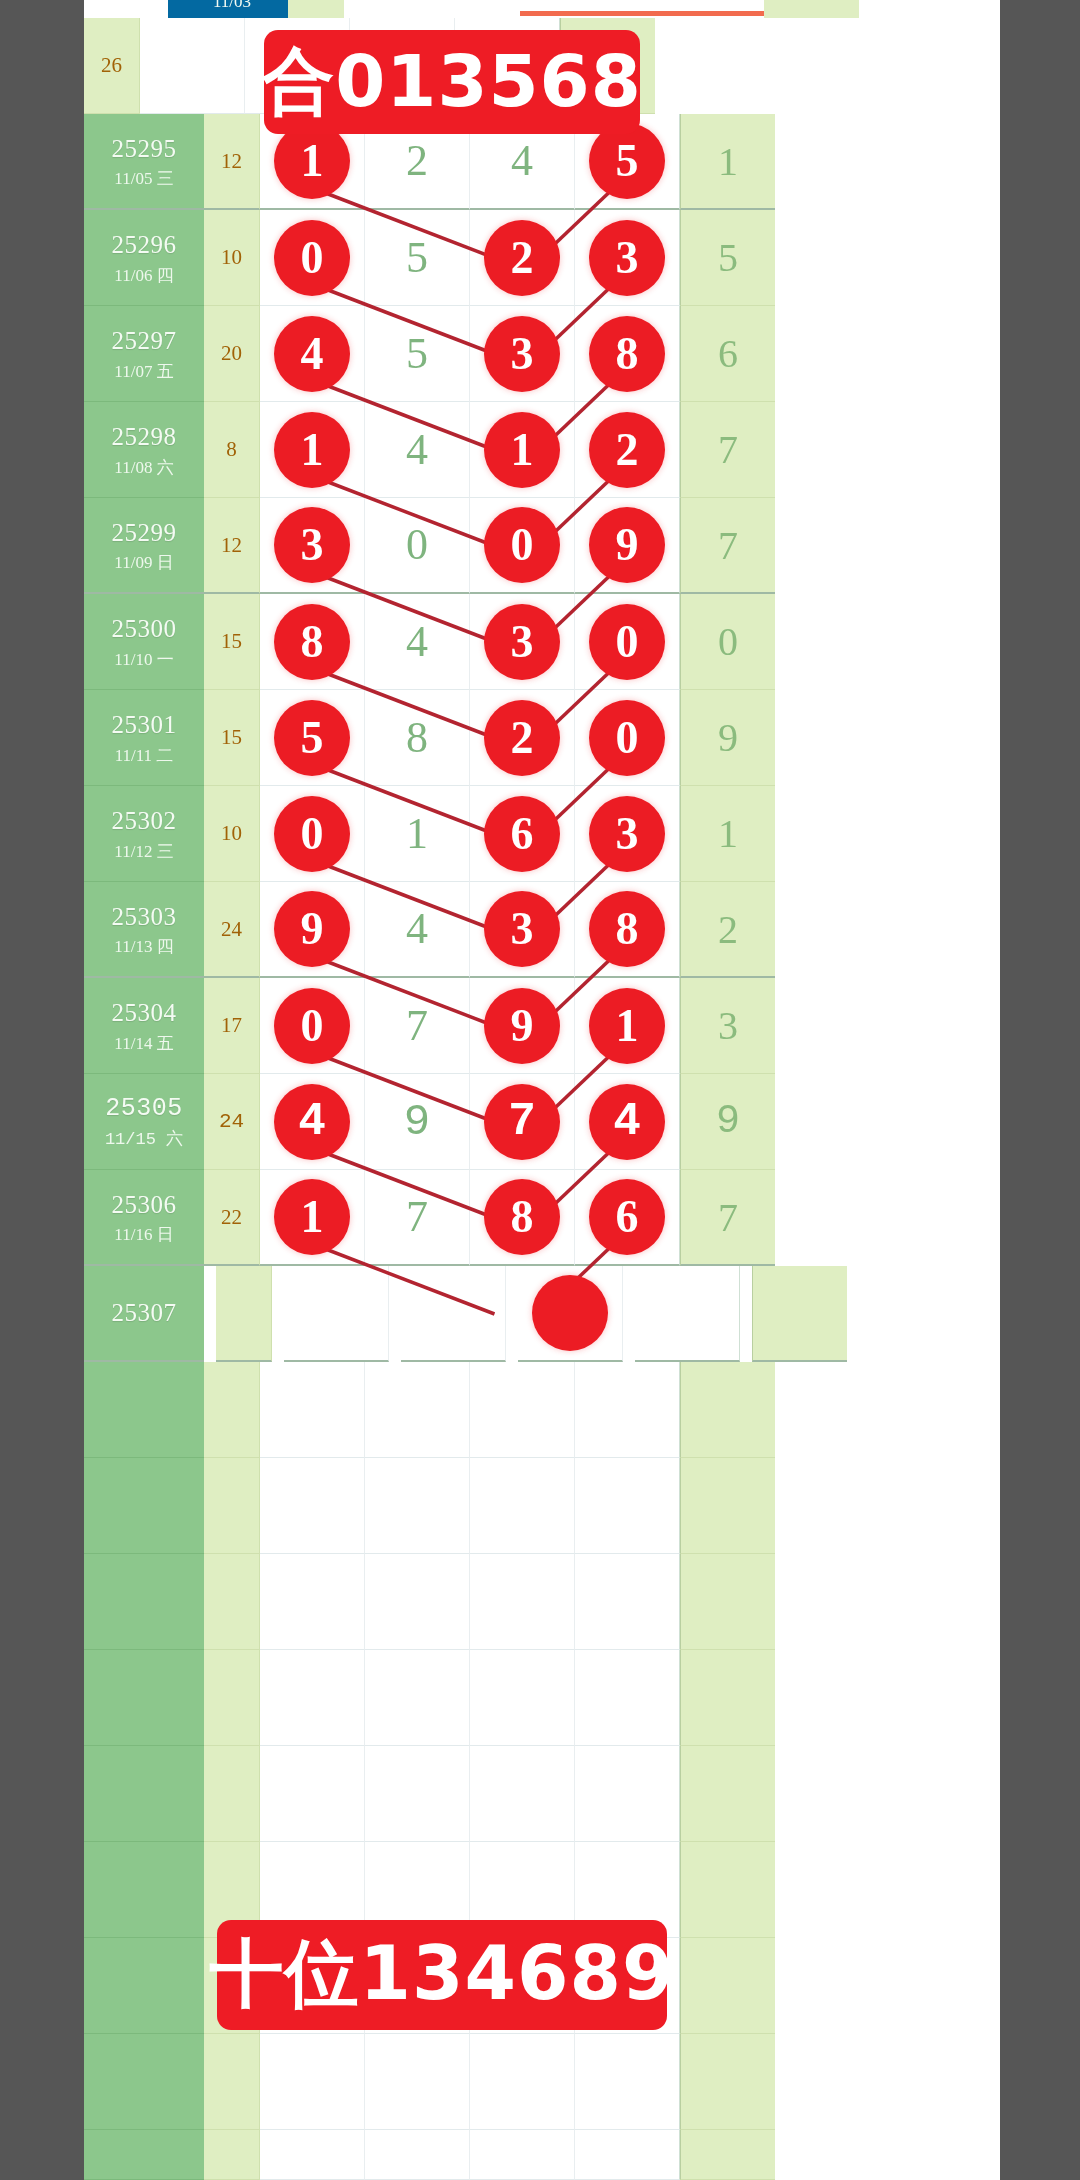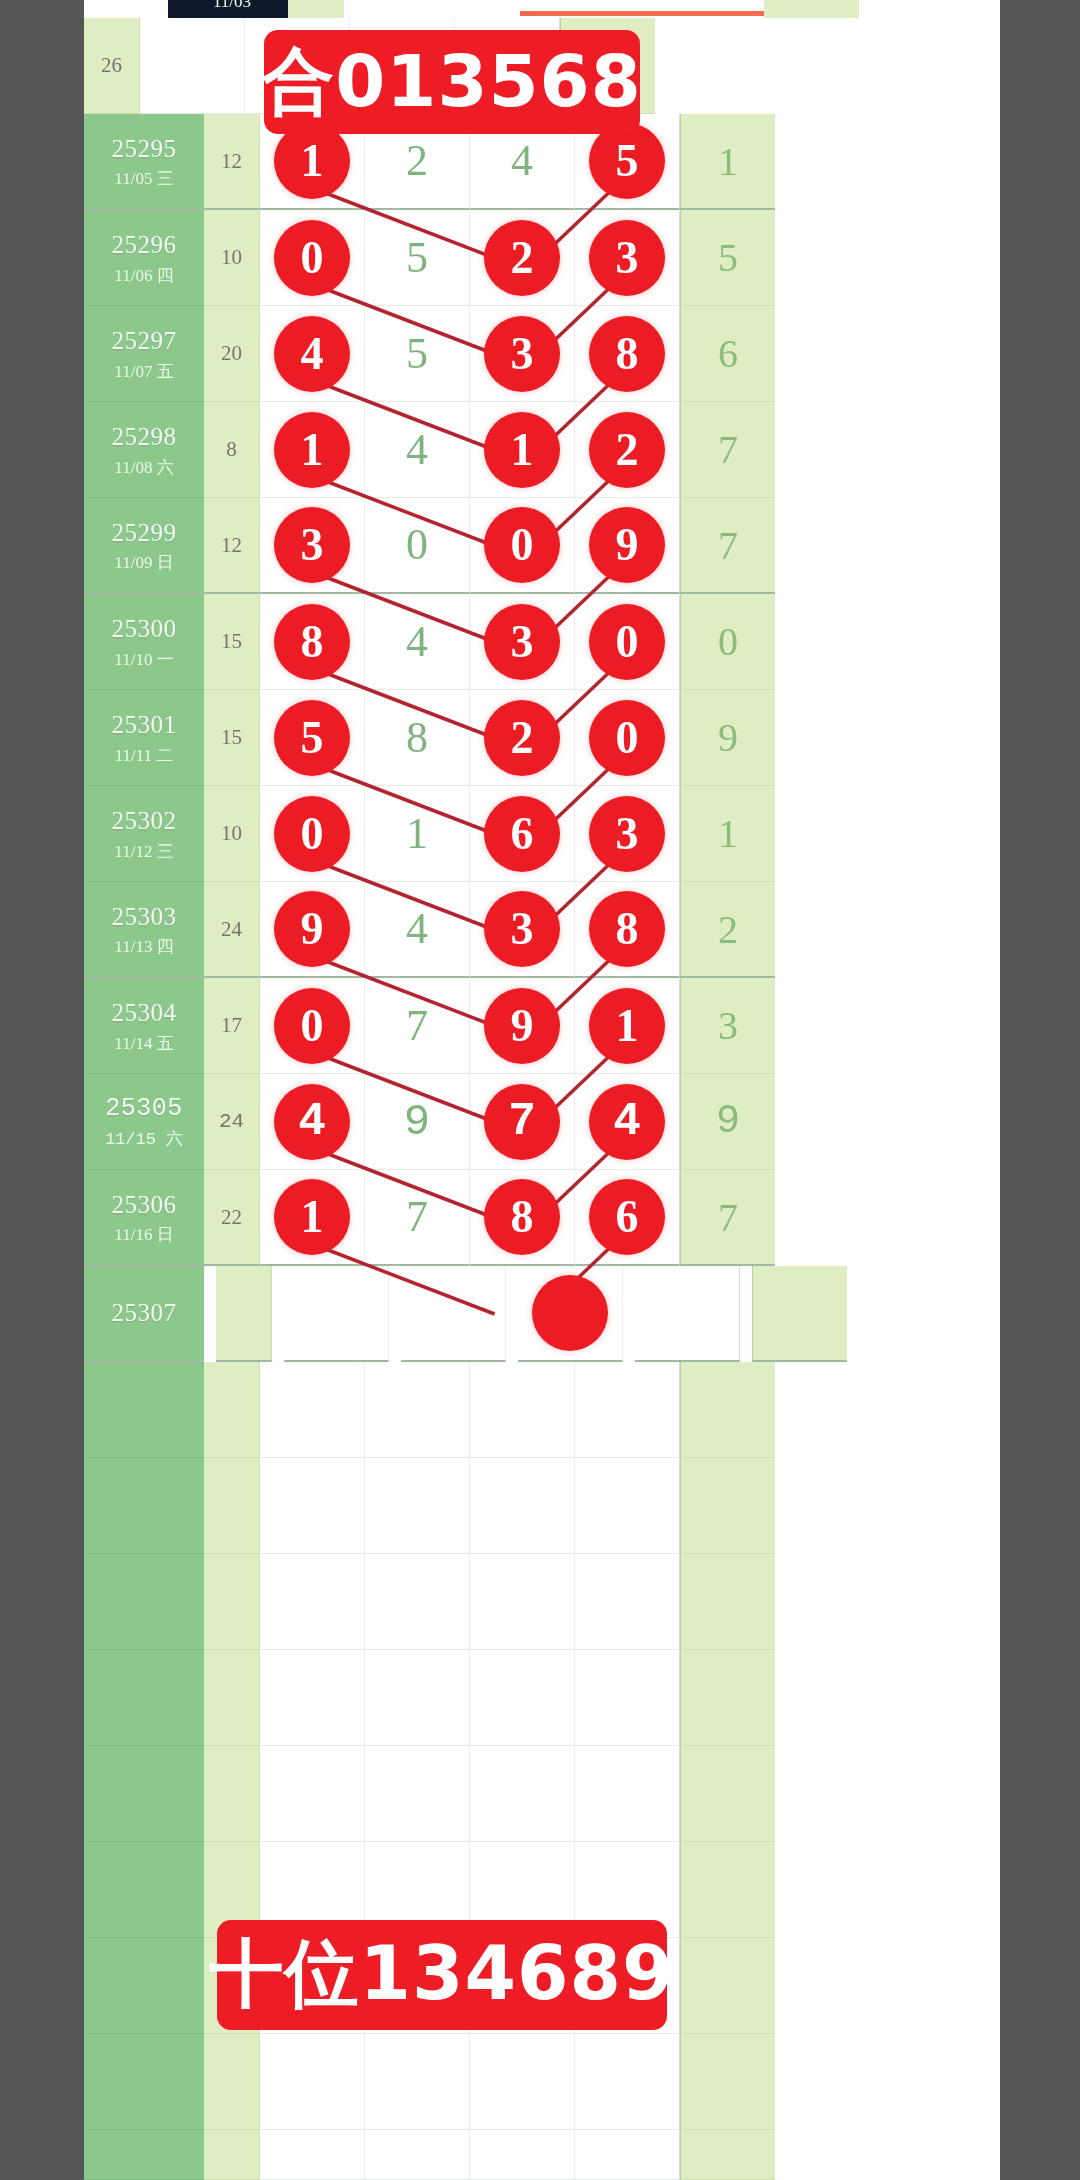--- a/index.html
+++ b/index.html
@@ -57,21 +57,21 @@
     font-size:17px;
     margin-top:4px;
     opacity:.95;
   }
 
   
   .c-sum{
     background:#dfeec2;
     border-right:1px solid #cfe0ae;
     border-bottom:1px solid #cfe0ae;
-    color:#737373;
+    color:#a16207;
     font-size:21px;
   }
 
   
   .c-d{
     background:#ffffff;
     border-right:1px solid #e9eef0;
     border-bottom:1px solid #e2eaec;
   }
   .c-d.lastd{border-right:1px solid #cfe0d4;}
@@ -146,21 +146,21 @@
   
   #gutter{
     position:absolute;left:0;top:0;width:84px;height:2180px;
     background:#565656;
   }
   
   #topsliver{
     position:absolute;left:84px;top:0;width:916px;height:18px;
     z-index:1;
   }
-  #topsliver .s-iss{position:absolute;left:0;top:0;width:144px;height:18px;background:#0f172a;padding-left:20px;}
+  #topsliver .s-iss{position:absolute;left:0;top:0;width:144px;height:18px;background:#0369a1;padding-left:20px;}
   #topsliver .s-sum{position:absolute;left:120px;top:0;width:56px;height:18px;background:#dfeec2;}
   #topsliver .s-mid{position:absolute;left:176px;top:0;width:420px;height:18px;background:#ffffff;}
   #topsliver .s-last{position:absolute;left:596px;top:0;width:95px;height:18px;background:#dfeec2;}
   #topsliver .s-redline{position:absolute;left:176px;top:11px;width:250px;height:5px;background:#f26b4e;}
   #topsliver .s-txt{position:absolute;left:8px;top:-8px;width:112px;text-align:center;color:#f4fbf3;font-size:17px;}
 
   
   .emptyrow .c-issue{background:#8cc78c;}
   .emptyrow .c-sum{background:#dfeec2;}
   .emptyrow .c-d{background:#ffffff;}

